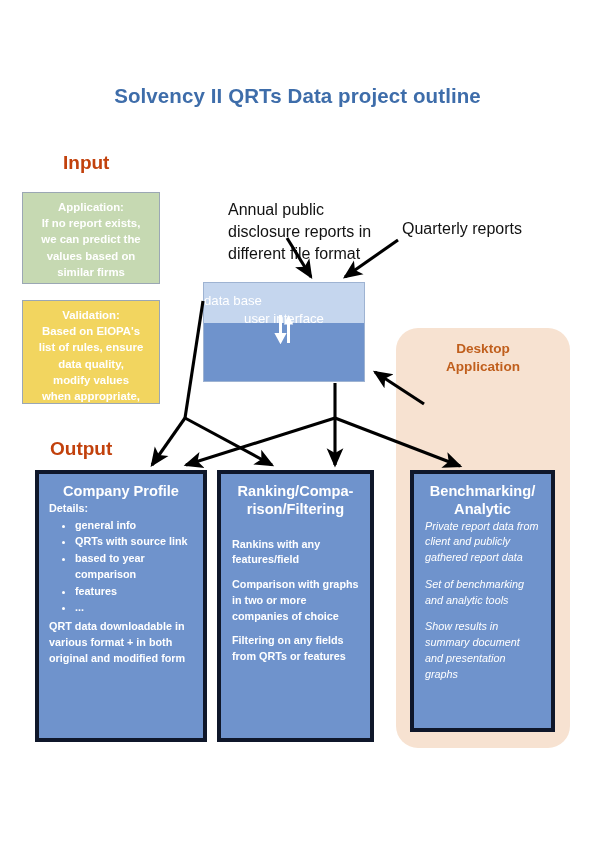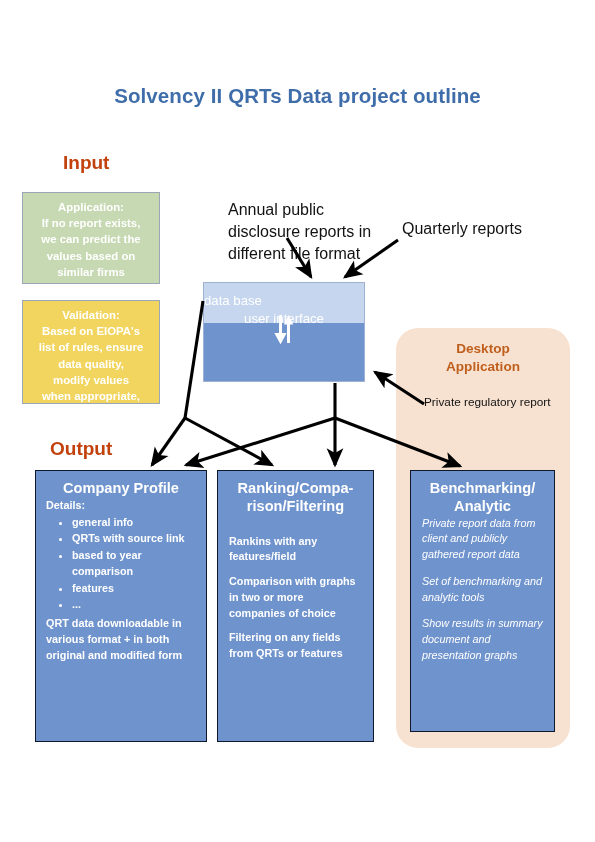--- a/index.html
+++ b/index.html
@@ -129,21 +129,21 @@
     font-size: 16px;
     color: #121212;
     line-height: 1.36;
   }
   #annotation-annual { left: 228px; top: 199px; width: 155px; }
   #annotation-quarterly { left: 402px; top: 218px; width: 130px; }
 
   
   .out-box {
     background: #6f93cc;
-    border: 1px solid #0f172a;
+    border: 4px solid #0f172a;
     box-sizing: border-box;
     color: #ffffff;
     overflow: hidden;
   }
   .out-title {
     text-align: center;
     font-size: 14.6px;
     font-weight: bold;
     line-height: 1.22;
     padding: 0 4px;
@@ -198,21 +198,20 @@
   <div class="abs" id="title">Solvency II QRTs Data project outline</div>
 
   <div class="abs section-label" id="label-input">Input</div>
   <div class="abs section-label" id="label-output">Output</div>
 
   <div class="abs" id="desktop-app"></div>
   <div class="abs" id="desktop-app-title">
     <span>Desktop</span><br>
     <span>Application</span>
   </div>
-  <div class="abs" id="private-report-label">Private regulatory report</div>
 
   <div class="abs note-box" id="note-estimation">
     <span class="line">Application:</span>
     <span class="line">If no report exists,</span>
     <span class="line">we can predict the</span>
     <span class="line">values based on</span>
     <span class="line">similar firms</span>
   </div>
 
   <div class="abs note-box" id="note-validation">

